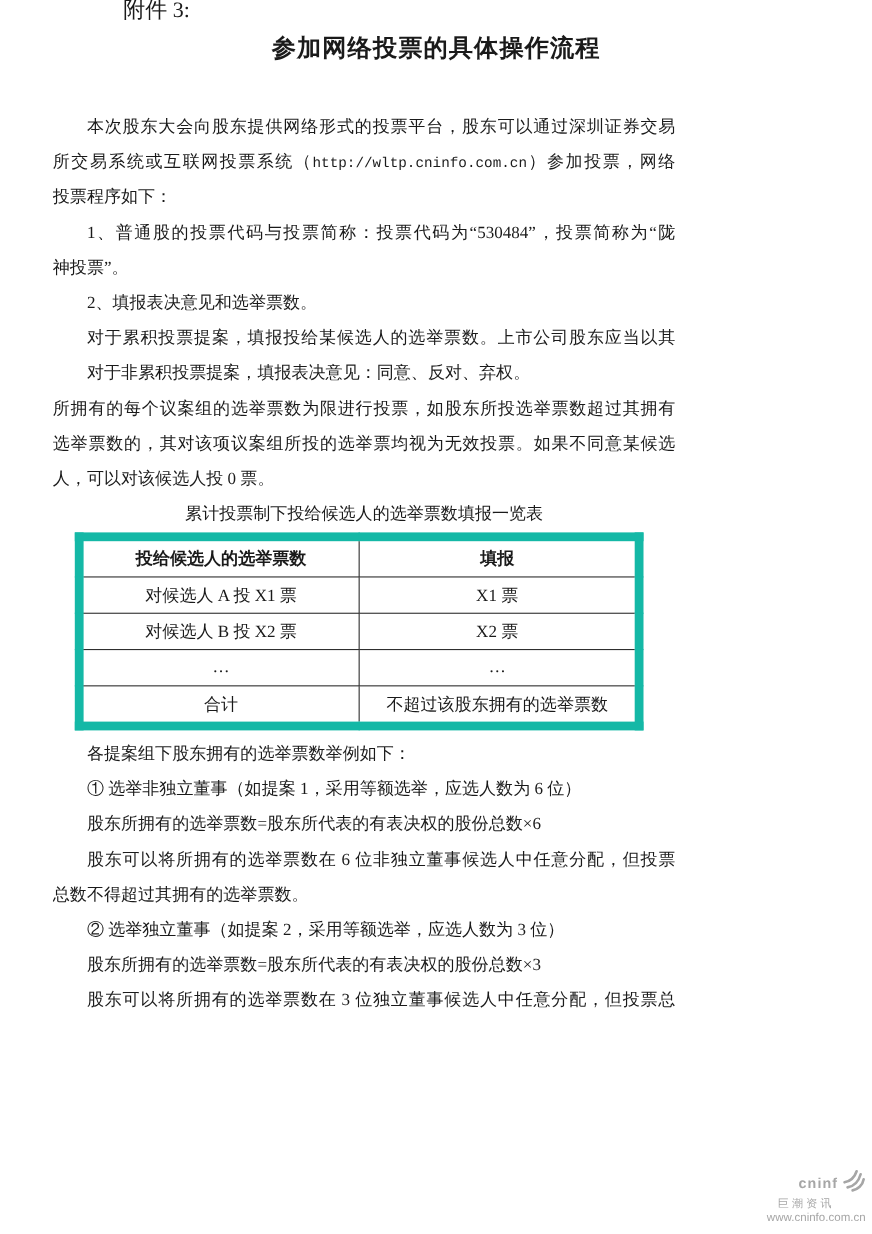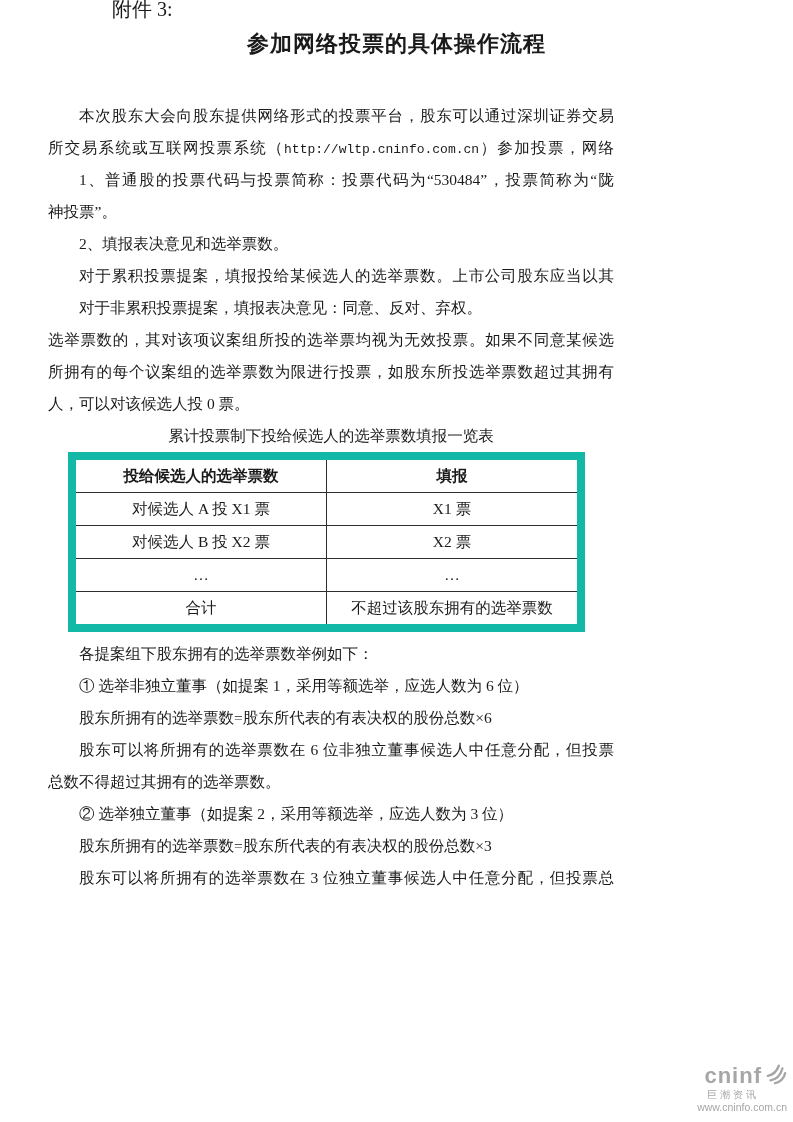--- a/index.html
+++ b/index.html
@@ -75,21 +75,21 @@
     color: #a6a6a6;
     font-family: "Liberation Sans", "DejaVu Sans", sans-serif;
   }
   .logo-row {
     display: flex;
     align-items: center;
     justify-content: flex-end;
     gap: 3px;
   }
   .logo-text {
-    font-size: 22px;
+    font-size: 13px;
     font-weight: bold;
     letter-spacing: 1px;
     line-height: 20px;
   }
   .logo-tagline {
     font-size: 10px;
     letter-spacing: 3px;
     line-height: 12px;
     padding-right: 28px;
   }
@@ -104,29 +104,30 @@
 <div class="page">
 
   <div class="attachment">附件 3:</div>
 
   <h1 class="doc-title">参加网络投票的具体操作流程</h1>
 
   <div class="content">
 
     <div class="line indent fill">本次股东大会向股东提供网络形式的投票平台，股东可以通过深圳证券交易</div>
     <div class="line fill"><span>所交易系统或互联网投票系统（</span><span class="mono">http://wltp.cninfo.com.cn</span><span>）参加投票，网络</span></div>
+    <div class="line">投票程序如下：</div>
 
 
     <div class="line indent fill">1、普通股的投票代码与投票简称：投票代码为“530484”，投票简称为“陇</div>
     <div class="line">神投票”。</div>
     <div class="line indent">2、填报表决意见和选举票数。</div>
     <div class="line indent fill">对于累积投票提案，填报投给某候选人的选举票数。上市公司股东应当以其</div>
     <div class="line indent">对于非累积投票提案，填报表决意见：同意、反对、弃权。</div>
+    <div class="line fill">所拥有的每个议案组的选举票数为限进行投票，如股东所投选举票数超过其拥有</div>
     <div class="line fill">选举票数的，其对该项议案组所投的选举票均视为无效投票。如果不同意某候选</div>
-    <div class="line fill">所拥有的每个议案组的选举票数为限进行投票，如股东所投选举票数超过其拥有</div>
     <div class="line">人，可以对该候选人投 0 票。</div>
 
     <div class="tbl-caption">累计投票制下投给候选人的选举票数填报一览表</div>
 
     <table class="vtable">
       <thead>
         <tr>
           <th>投给候选人的选举票数</th>
           <th>填报</th>
         </tr>

